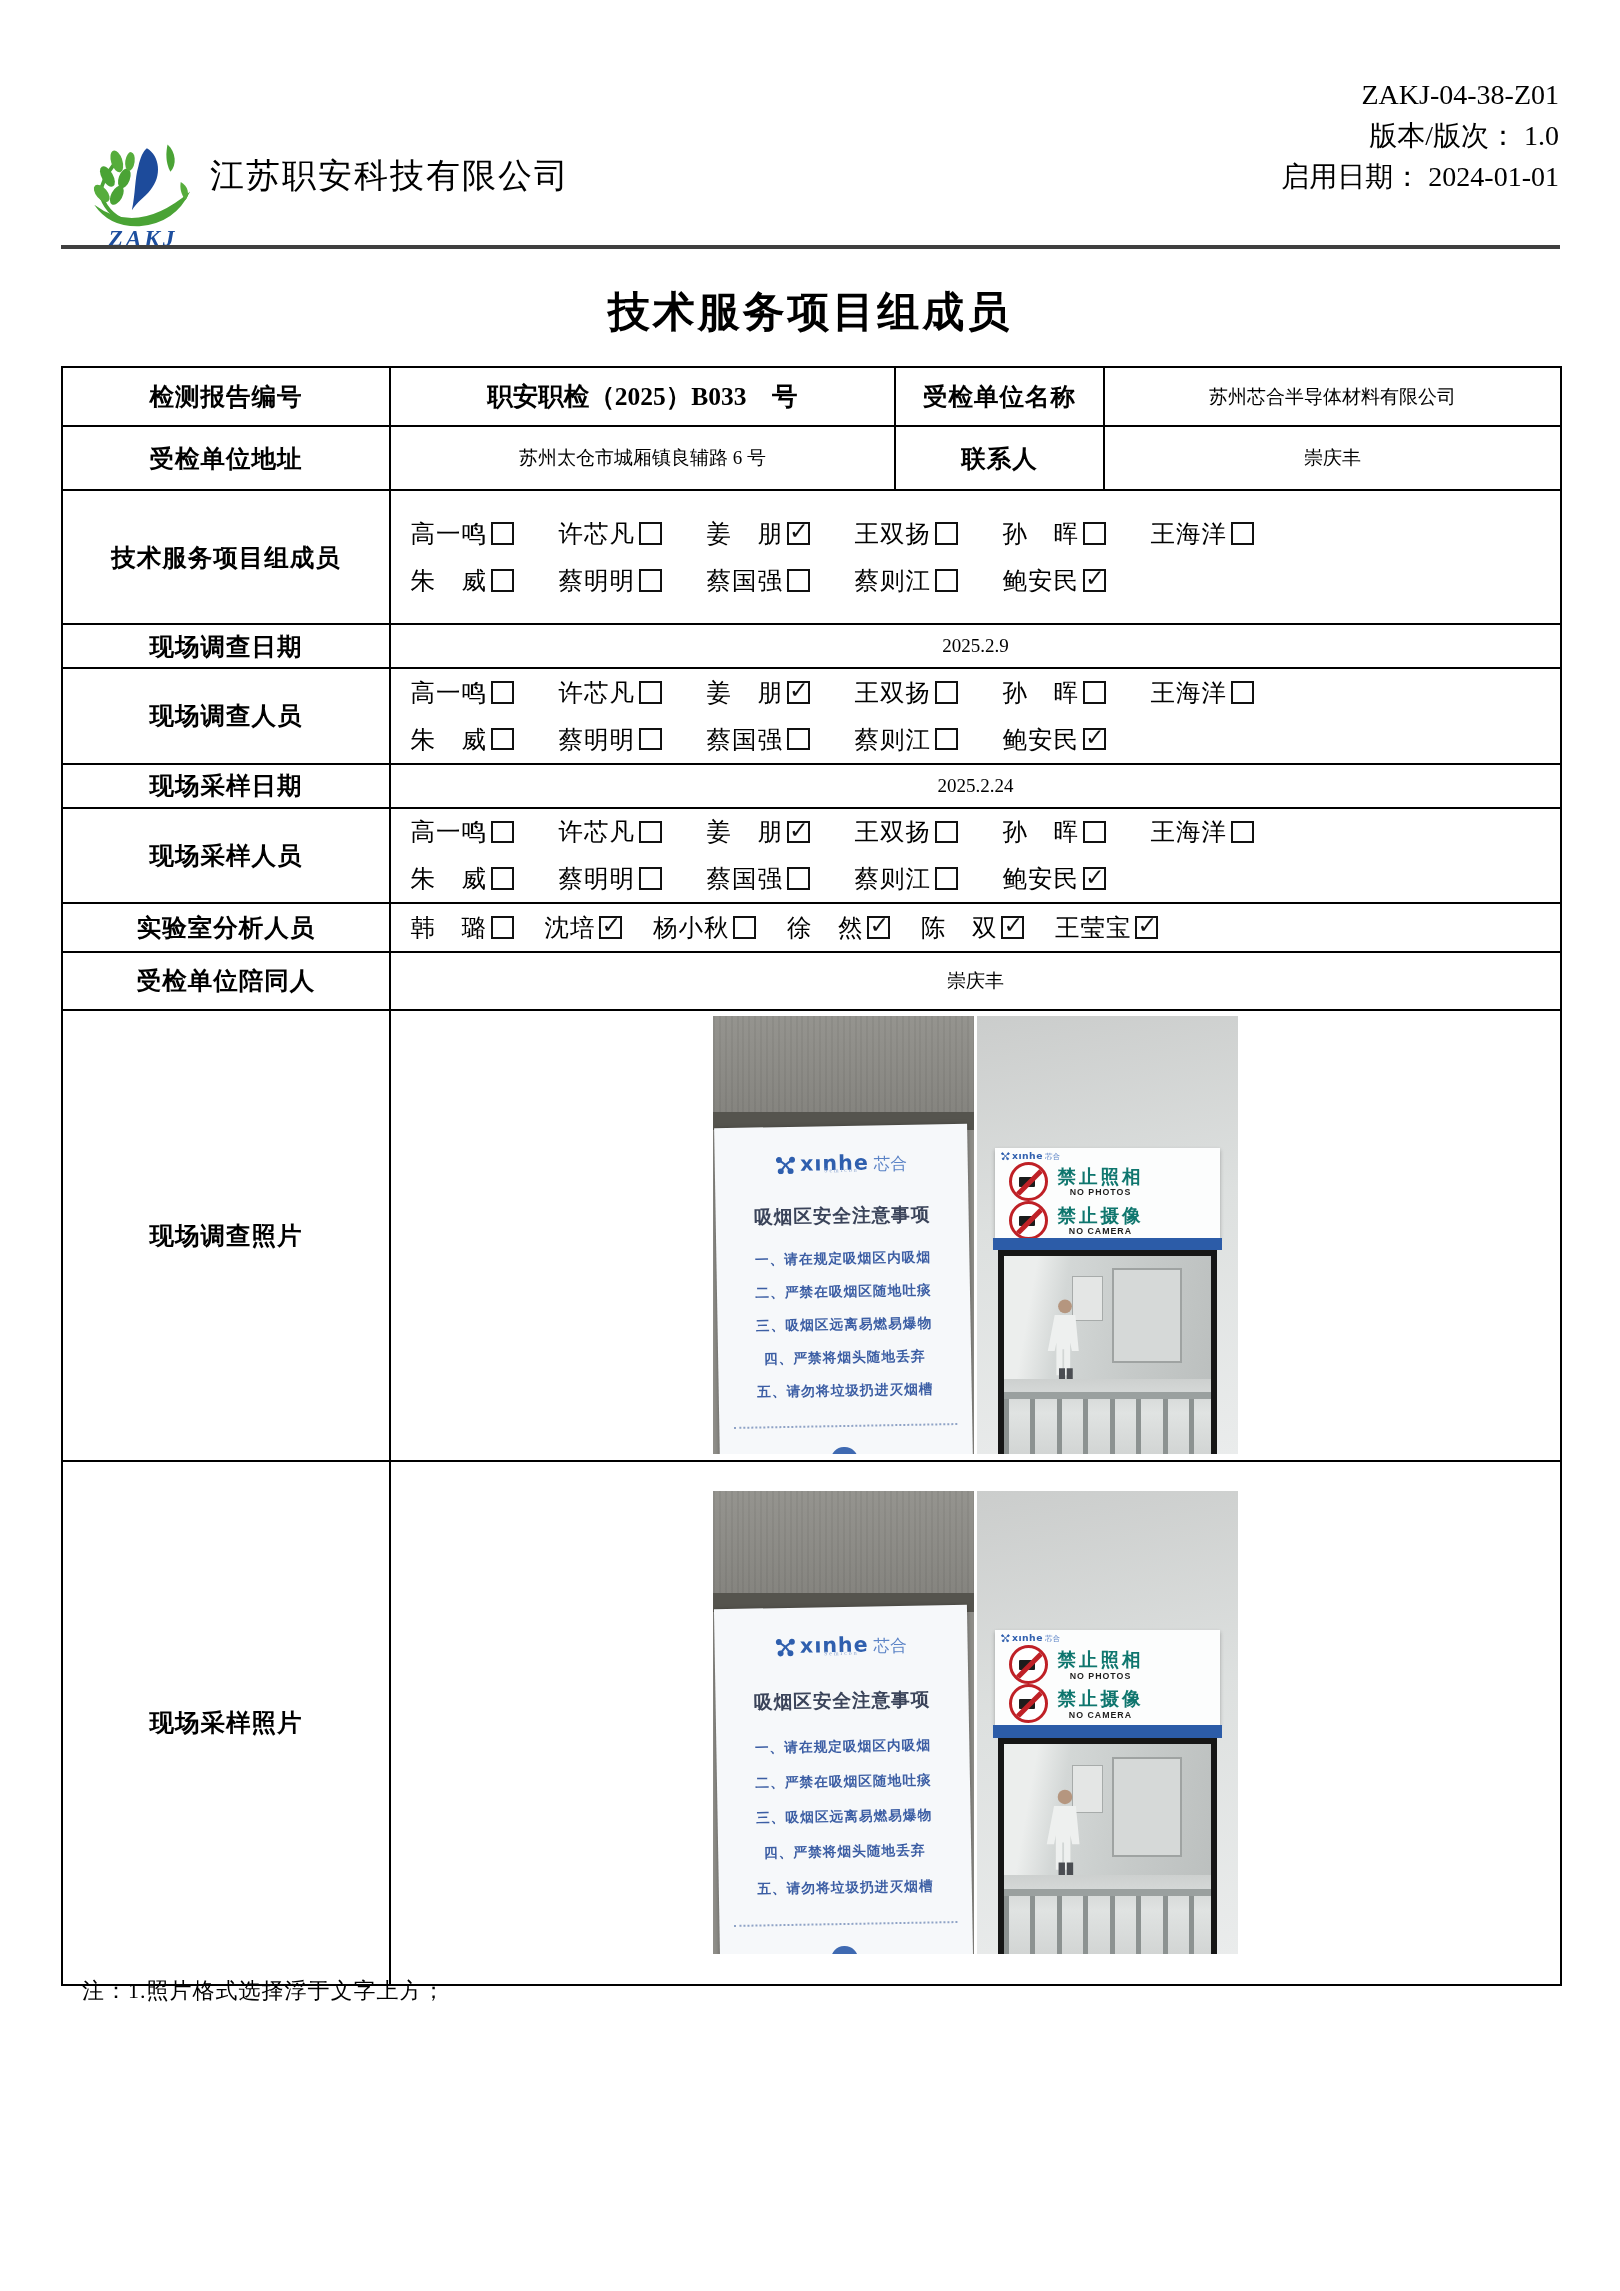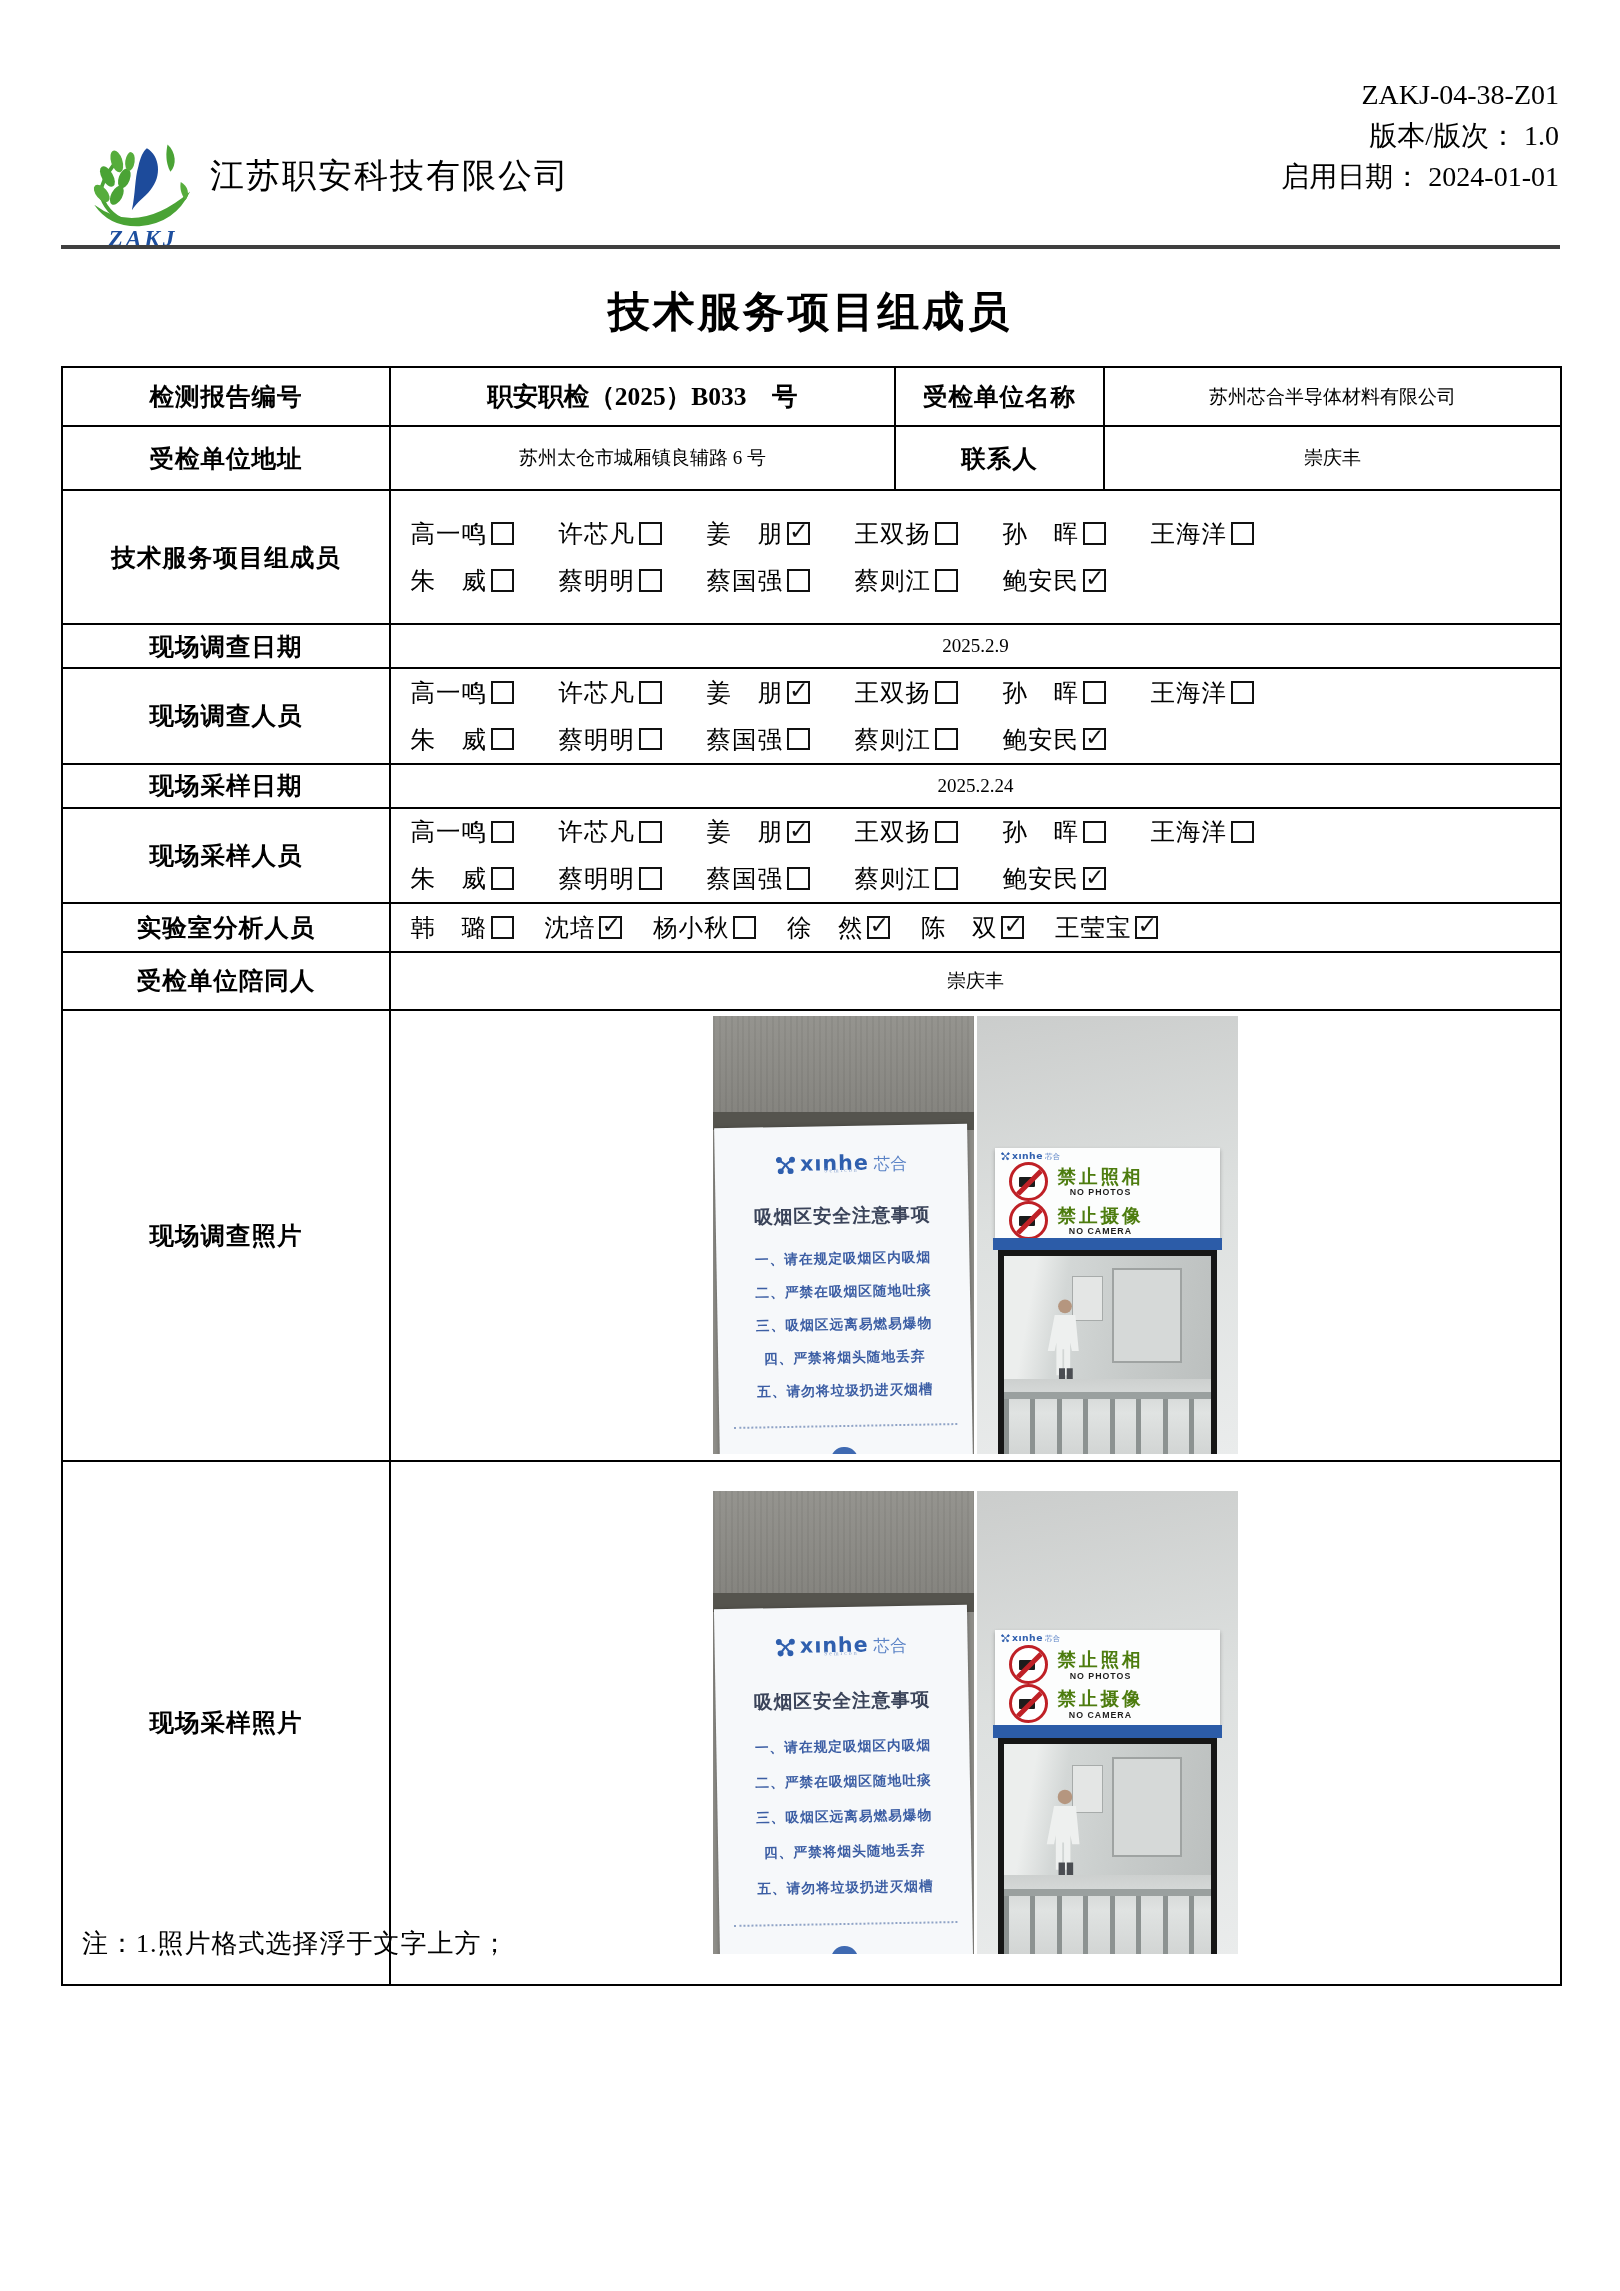--- a/index.html
+++ b/index.html
@@ -83,42 +83,42 @@
   .p2-rows{position:absolute;top:16%;bottom:4%;left:6%;right:2%;display:flex;
            flex-direction:column;justify-content:space-around;}
   .p2-row{display:flex;align-items:center;gap:9.8px;}
   .no-icon{width:33px;height:33px;border:3.9px solid #bf2026;border-radius:50%;position:relative;
            display:inline-block;flex:none;background:#fff;overflow:hidden;}
   .no-icon::before{content:"";position:absolute;left:7.8px;top:11.8px;width:15.7px;height:9.8px;
            background:#1c1c1c;border-radius:1px;}
   .no-icon::after{content:"";position:absolute;left:-3.9px;top:13.7px;width:45px;height:4.9px;
            background:#bf2026;transform:rotate(-45deg);}
   .p2-texts{display:flex;flex-direction:column;align-items:center;}
-  .p2-cn{font-size:18.6px;font-weight:bold;font-family:"Liberation Sans",sans-serif;color:#4d7c0f;
+  .p2-cn{font-size:18.6px;font-weight:bold;font-family:"Liberation Sans",sans-serif;color:#0f766e;
          letter-spacing:2.9px;line-height:1.15;}
   .p2-en{font-size:8.8px;font-weight:bold;color:#1d1d1d;letter-spacing:1px;
          font-family:"Liberation Sans",sans-serif;}
   .p2-bluebar{position:absolute;top:50.5%;left:6%;width:88%;height:2.8%;background:#2c5ca8;}
   .p2-door{position:absolute;top:53.3%;left:8%;width:84%;bottom:0;border:6.9px solid #161616;
            border-bottom:none;background:#c7cac9;box-sizing:border-box;}
   .p2-glass{position:absolute;inset:0;overflow:hidden;
             background:linear-gradient(100deg,#eceeed 0 14%,#d3d7d6 28%,#c6cac9 60%,#babebd);}
   .p2-fardoor{position:absolute;right:14%;top:6%;width:32%;height:46%;background:#d6d9d8;
               border:2px solid #9fa3a2;}
   .p2-window{position:absolute;right:52%;top:10%;width:14%;height:22%;background:#e4e6e5;
              border:1px solid #a7abaa;}
   .p2-person{position:absolute;left:18%;top:20%;width:24%;height:52%;}
   .p2-floor{position:absolute;left:0;right:0;bottom:0;height:38%;
             background:linear-gradient(#cdd0cf,#e0e3e2 45%,#d2d5d4);}
   .p2-rails{position:absolute;left:0;right:0;bottom:0;height:28%;
             background:repeating-linear-gradient(90deg,#8c9291 0 4.9px,transparent 4.9px 26.5px);}
   .p2-rails::before{content:"";position:absolute;top:-6.9px;left:0;right:0;height:6.9px;background:#9aa09f;}
 
   
-  .note{position:absolute;left:82px;top:1926px;font-size:26px;letter-spacing:1px;}
+  .note{position:absolute;left:82px;top:1976px;font-size:22px;letter-spacing:1px;}
   .page-footer{position:absolute;left:0;top:2129px;width:100%;text-align:center;font-size:27.4px;
                letter-spacing:2px;}
 </style>
 </head>
 <body>
 
 <div class="page">
 
   <div class="logo-wrap">
     <svg width="114" height="94" viewBox="0 0 120 100">

